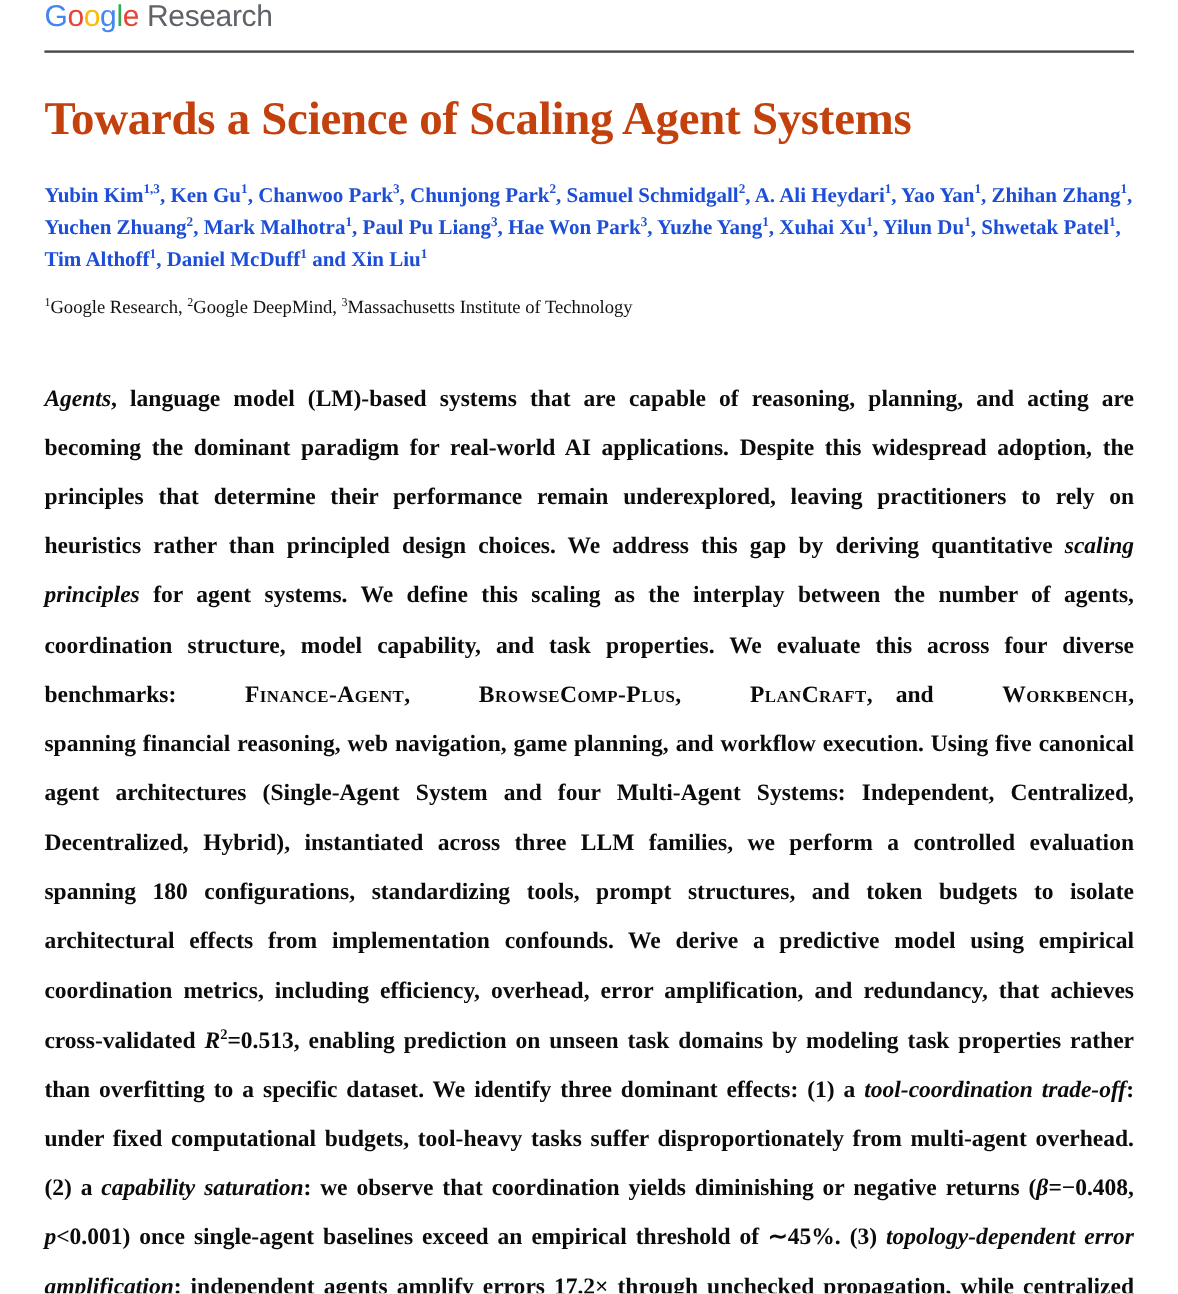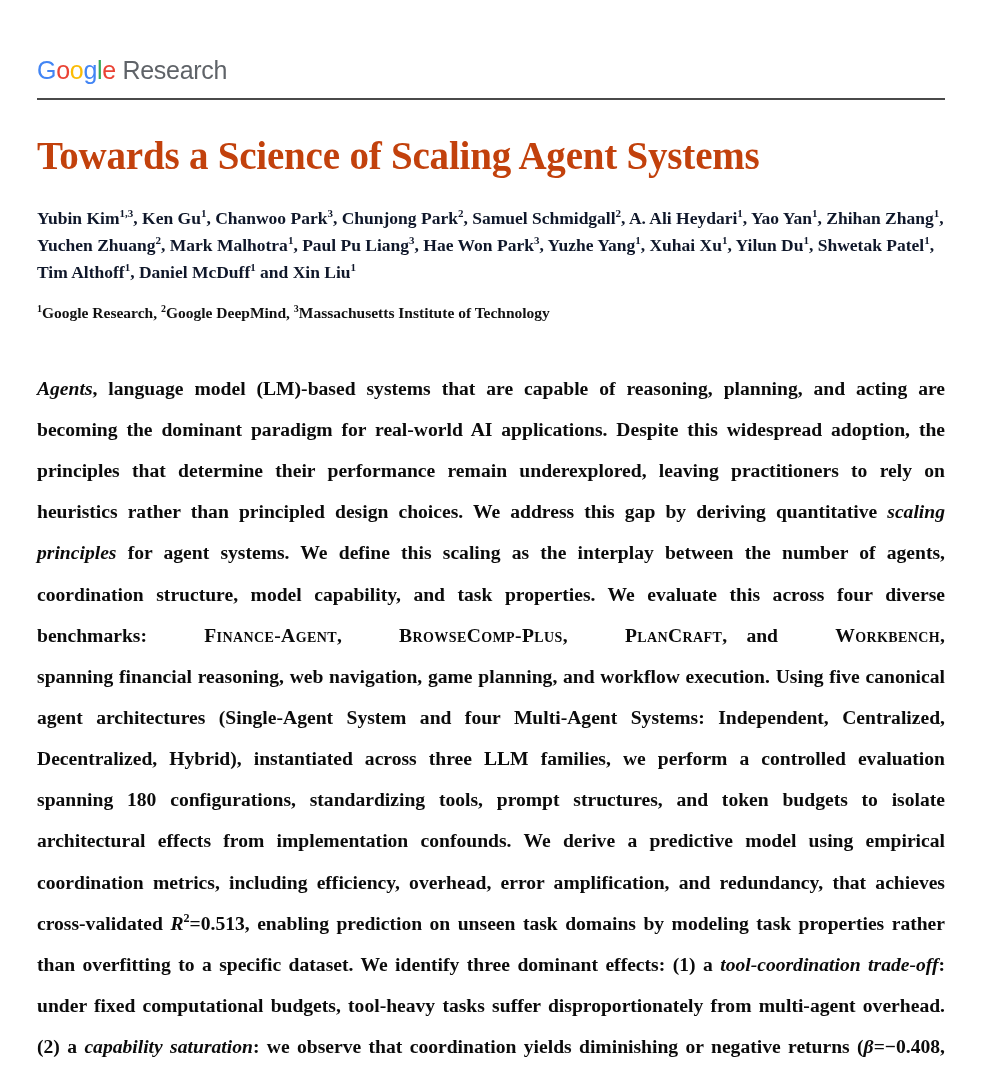--- a/index.html
+++ b/index.html
@@ -17,21 +17,20 @@
     color: #0d0d0d;
   }
   .content {
     padding: 0 37px;
   }
   
   .logo-row {
     display: flex;
     align-items: flex-end;
     gap: 46px;
-    padding-top: 56px;
   }
   .logo {
     font-family: "Liberation Sans", sans-serif;
     font-size: 25px;
     font-weight: 500;
     letter-spacing: -0.3px;
     white-space: nowrap;
   }
   .header-divider {
     margin-top: 13px;
@@ -45,32 +44,32 @@
     font-weight: bold;
     letter-spacing: -0.2px;
     color: #c2410c;
   }
   
   .author-list {
     margin-top: 27px;
     font-size: 17.5px;
     font-weight: bold;
     line-height: 1.55;
-    color: #0f172a;
+    color: #1d4ed8;
     text-align: left;
   }
   .author-list sup {
     font-size: 11px;
     font-weight: bold;
     line-height: 0;
   }
   .affiliation-list {
     margin-top: 3px;
     font-size: 15.5px;
-    font-weight: bold;
+    font-weight: normal;
     color: #111;
   }
   .affiliation-list sup {
     font-size: 10px;
     line-height: 0;
   }
   
   .abstract-text {
     margin-top: 46px;
     font-size: 19.6px;

